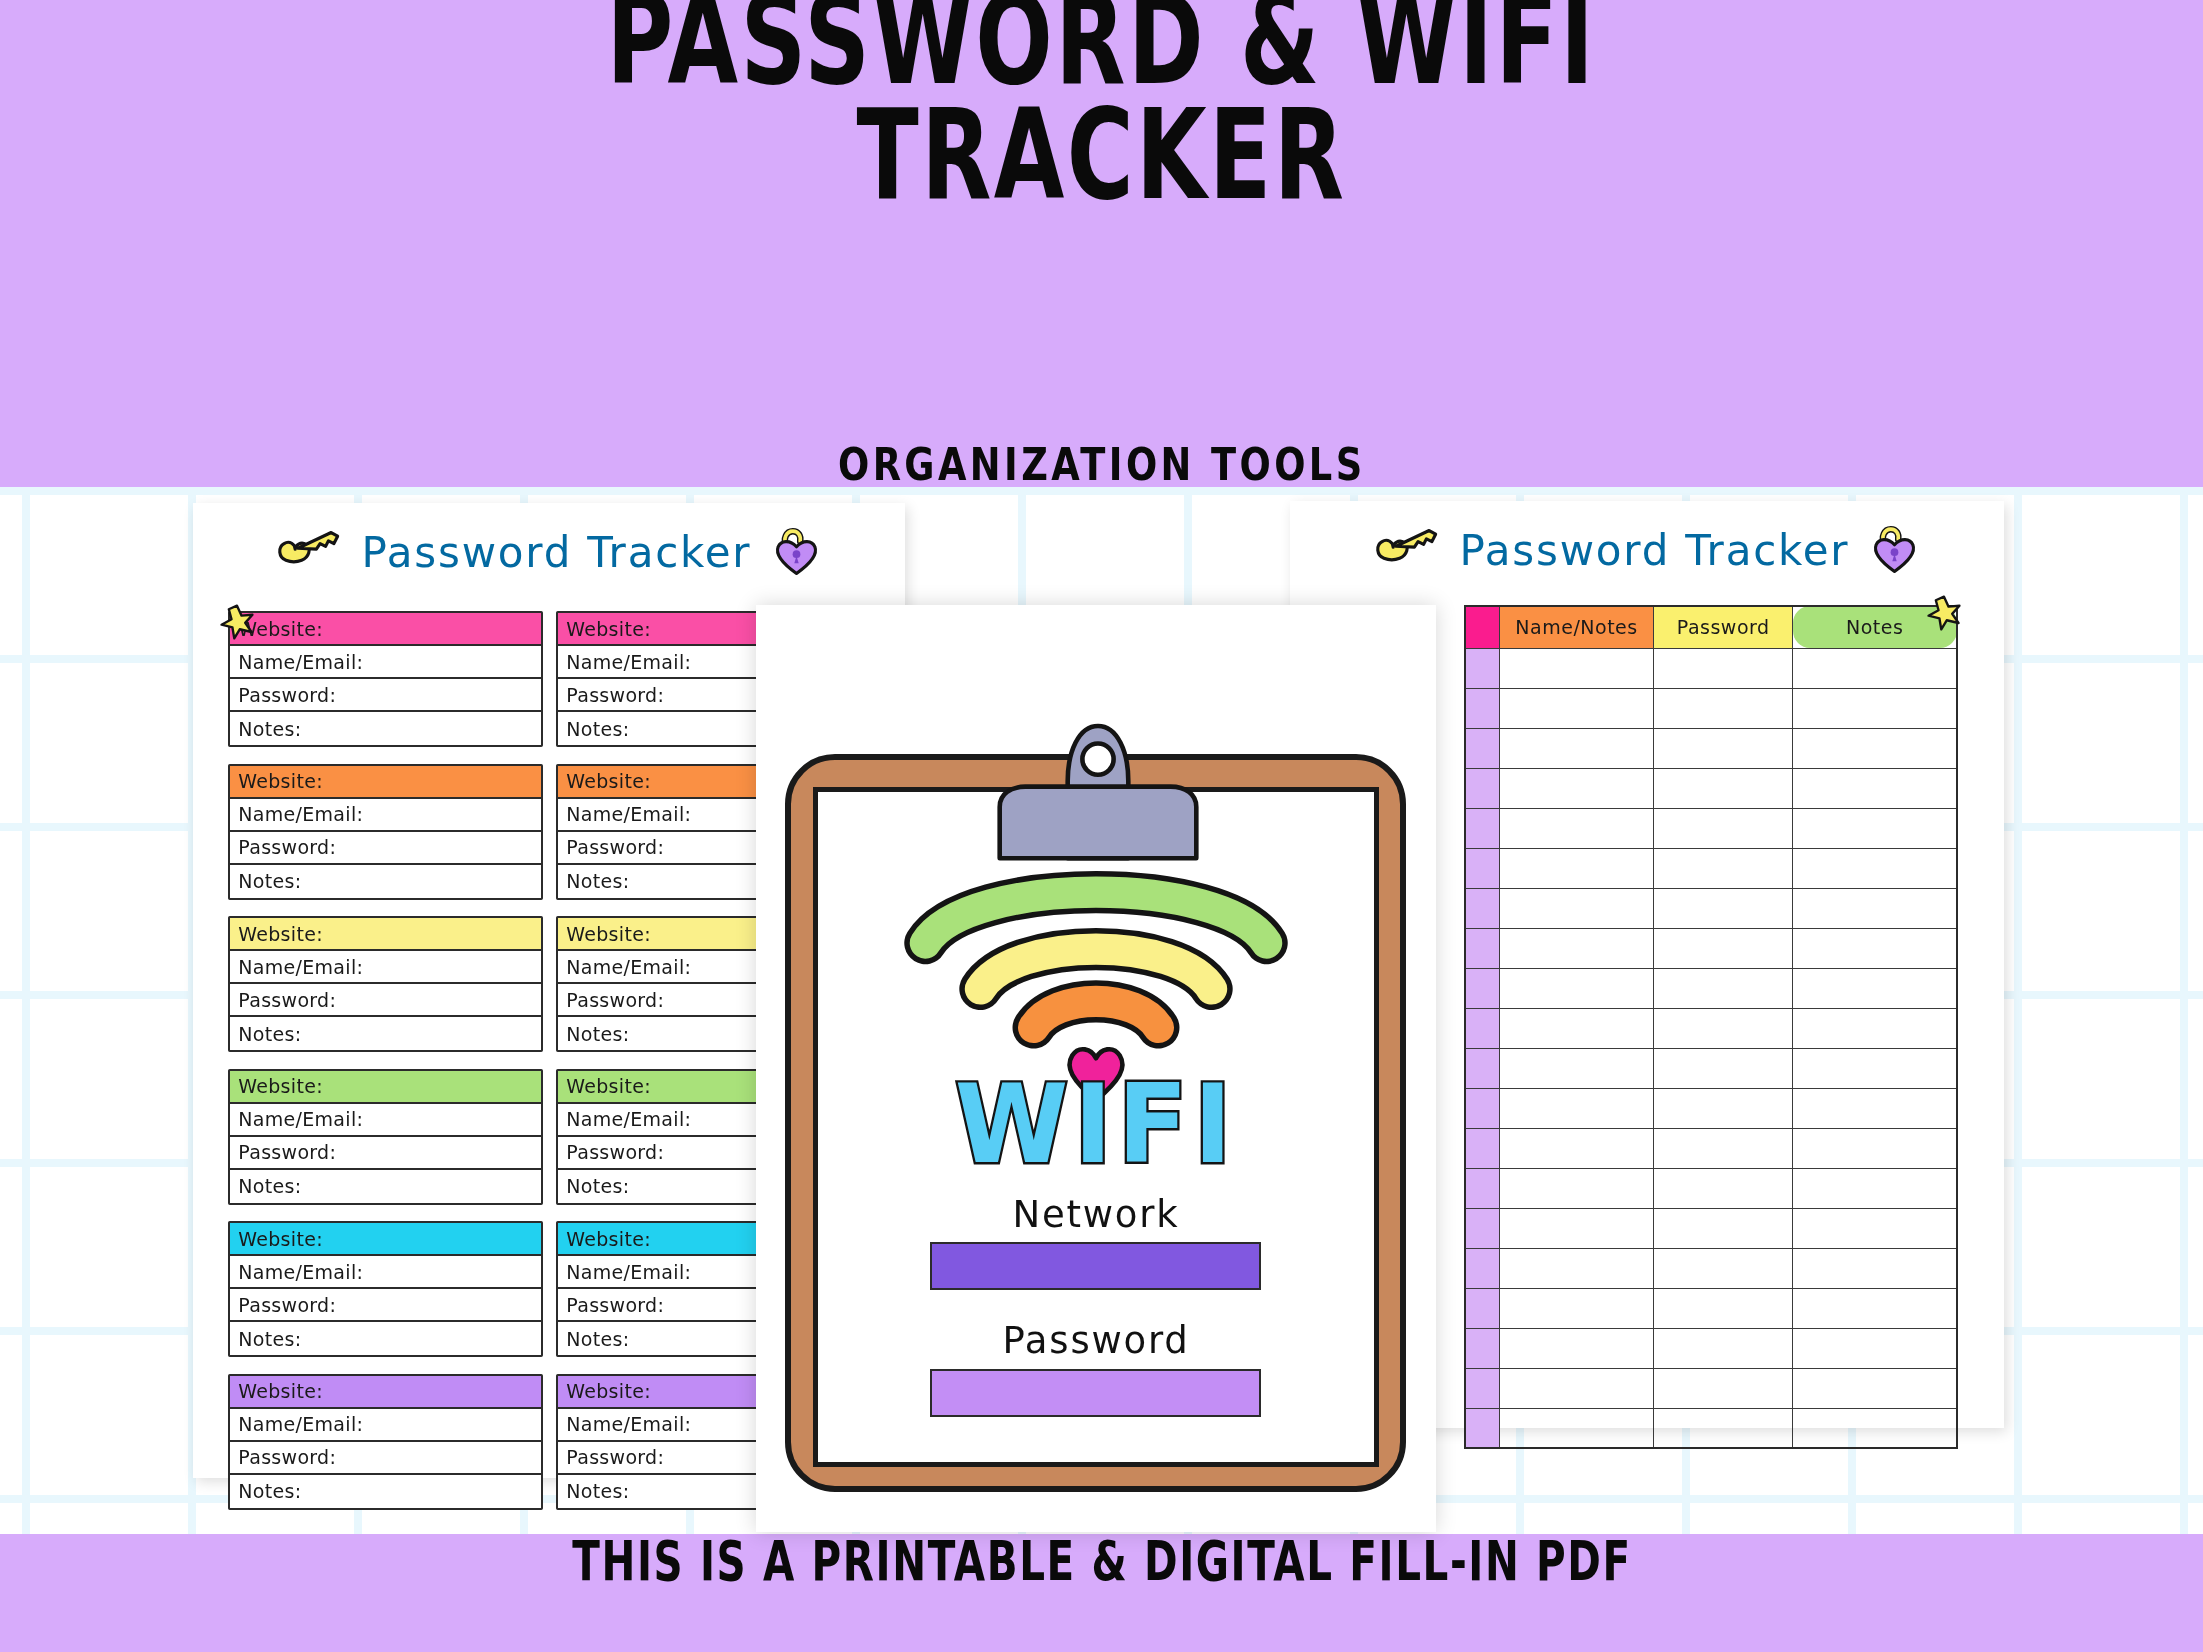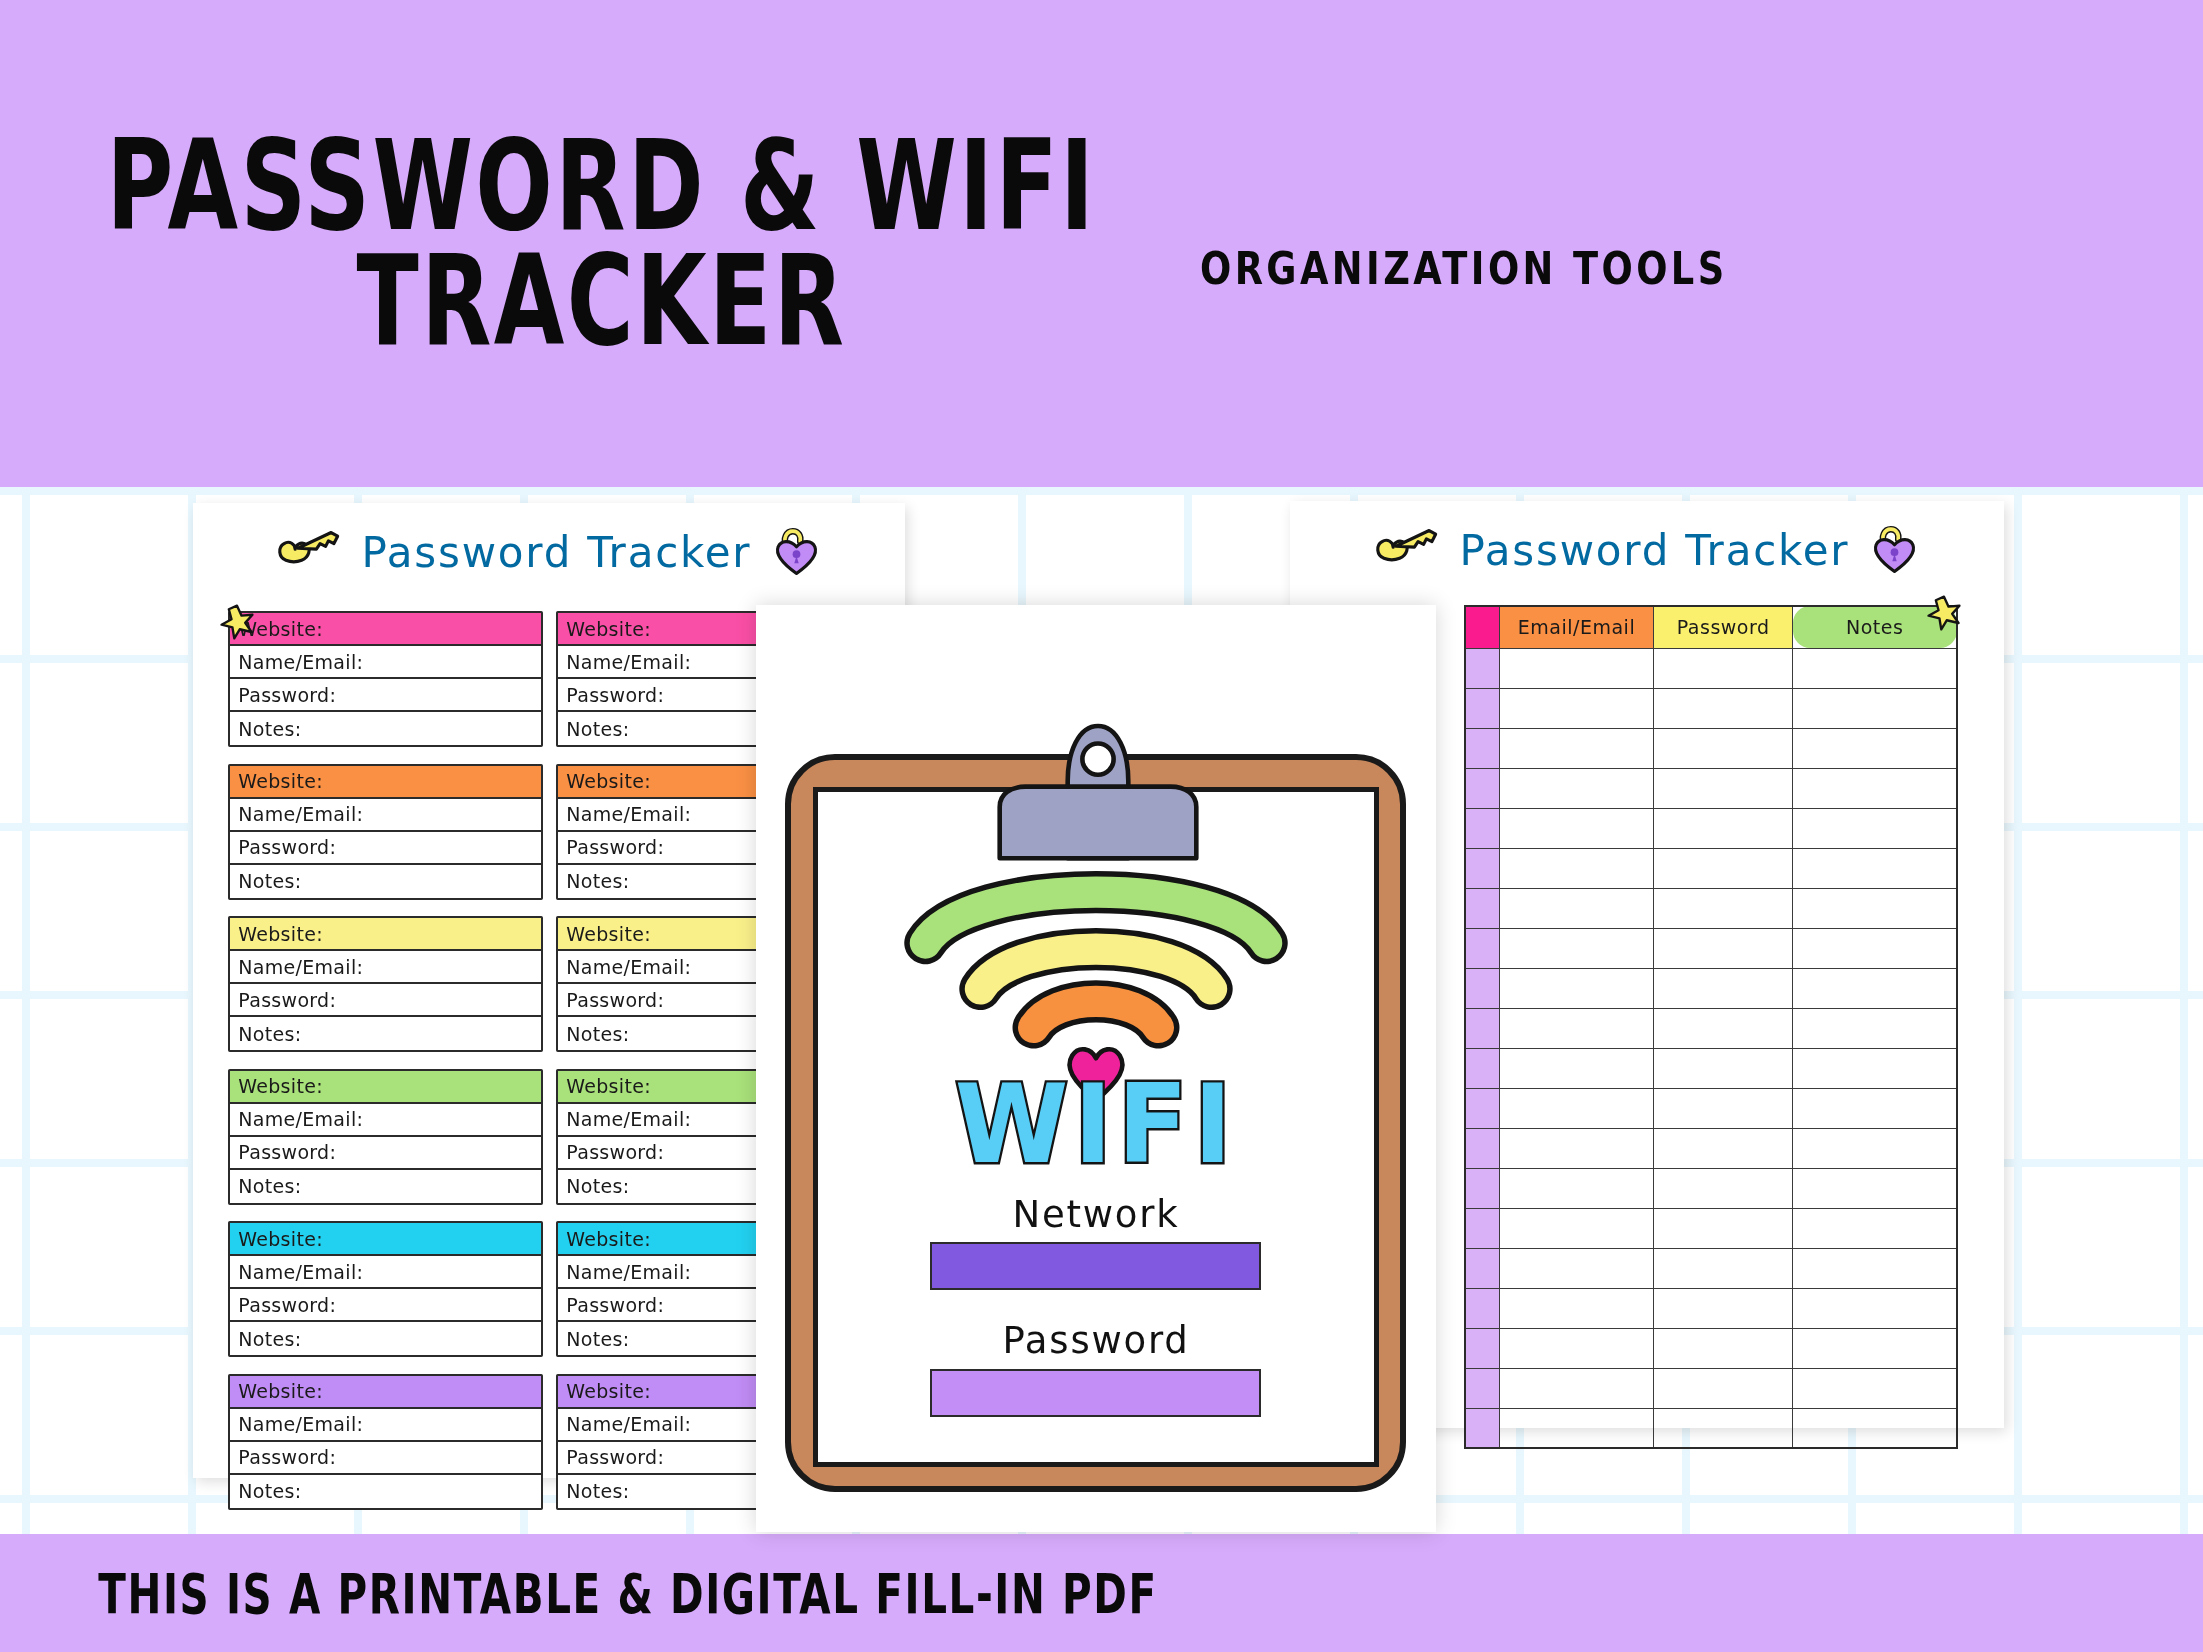--- a/index.html
+++ b/index.html
@@ -24,24 +24,23 @@
     z-index: 0;
   }
 
   
   .banner {
     position: absolute;
     left: 0; width: 2204px;
     background: #d7abfb;
     z-index: 5;
     display: flex;
-    flex-direction: row;
+    flex-direction: column;
     align-items: center;
-    justify-content: flex-start;
-    padding-left: 26px;
+    justify-content: space-between;
   }
   #top-banner { top: 0; height: 487px; }
   #bottom-banner { top: 1534px; height: 119px; }
 
   .hero-title {
     font-family: "DejaVu Sans", sans-serif;
     font-weight: 700;
     font-size: 106px;
     line-height: 0.92;
     letter-spacing: 2.8px;
@@ -344,21 +343,21 @@
   </div>
 
   <svg class="star-deco" style="left:634px; top:92px;" width="40" height="40" viewBox="0 0 44 44">
     <path d="M22 4 L27 15 L39 14 L31 23 L38 33 L25 30 L19 40 L17 28 L5 25 L16 19 L13 8 Z" fill="#F7EB63" stroke="#141414" stroke-width="2.6" stroke-linejoin="round"></path>
   </svg>
 
   <table id="right-table">
     <thead>
       <tr>
           <th class="col-idx" style="background: rgb(250, 28, 142);"></th>
-          <th class="col-name" style="background: rgb(250, 144, 68);">Email/Email</th>
+          <th class="col-name" style="background: rgb(250, 144, 68);">Name/Notes</th>
           <th class="col-pass" style="background: rgb(250, 240, 110);">Password</th>
           <th class="col-note" style="background: rgb(169, 225, 122); border-radius: 17px;">Notes</th>
         </tr>
     </thead>
     <tbody>
         <tr>
           <td class="col-idx" style="background: rgb(217, 177, 247);"></td>
           <td class="col-name"></td>
           <td class="col-pass"></td>
           <td class="col-note"></td>

